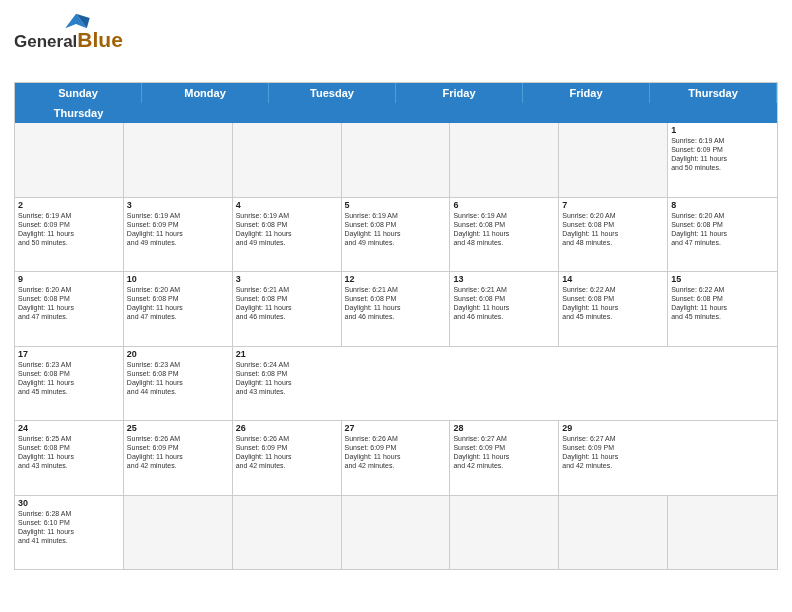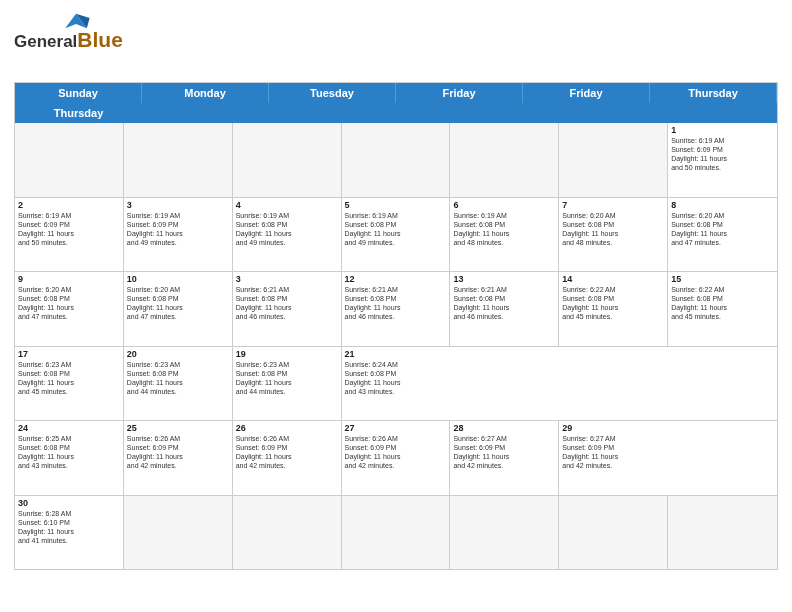--- a/index.html
+++ b/index.html
@@ -265,27 +265,20 @@
 and 45 minutes.</div>
           </div>
           <div class="cal-cell">
             <span class="day-num">20</span>
             <div class="cell-info" style="white-space: pre-line;">Sunrise: 6:23 AM
 Sunset: 6:08 PM
 Daylight: 11 hours
 and 44 minutes.</div>
           </div>
           <div class="cal-cell">
-            <span class="day-num">19</span>
-            <div class="cell-info" style="white-space: pre-line;">Sunrise: 6:23 AM
-Sunset: 6:08 PM
-Daylight: 11 hours
-and 44 minutes.</div>
-          </div>
-          <div class="cal-cell">
             <span class="day-num">21</span>
             <div class="cell-info" style="white-space: pre-line;">Sunrise: 6:24 AM
 Sunset: 6:08 PM
 Daylight: 11 hours
 and 43 minutes.</div>
           </div>
         </div>
         <div class="cal-row">
           <div class="cal-cell">
             <span class="day-num">24</span>

